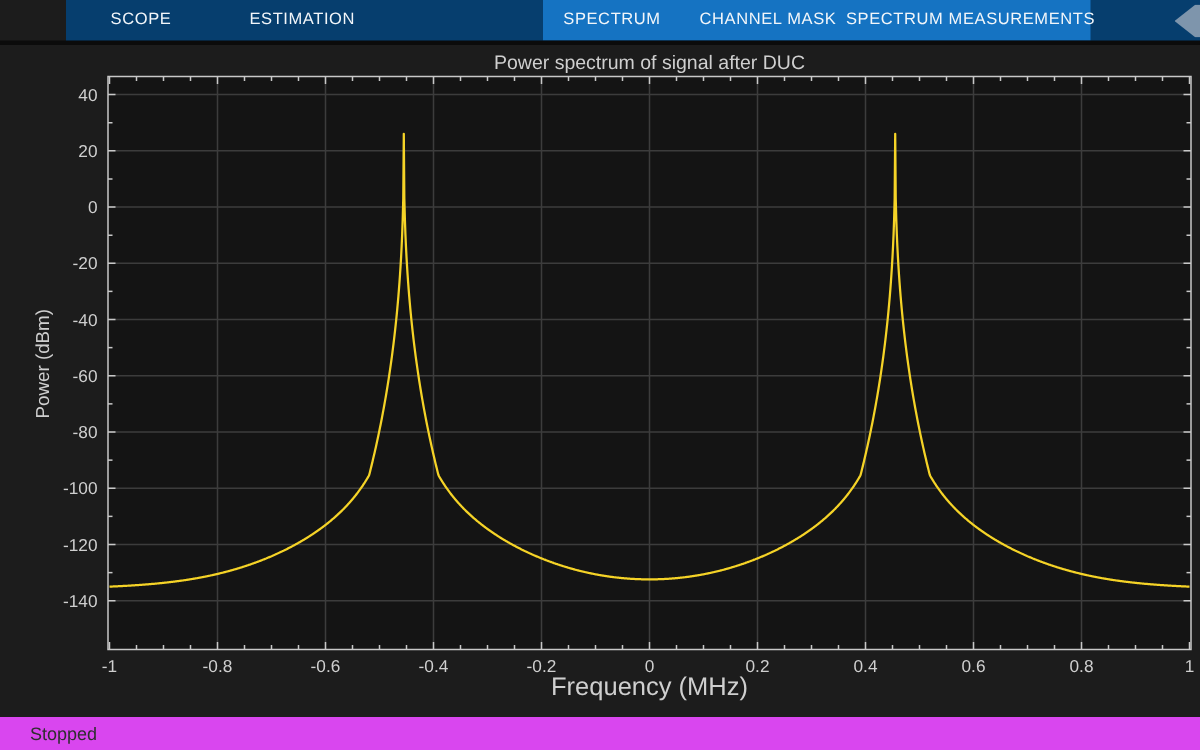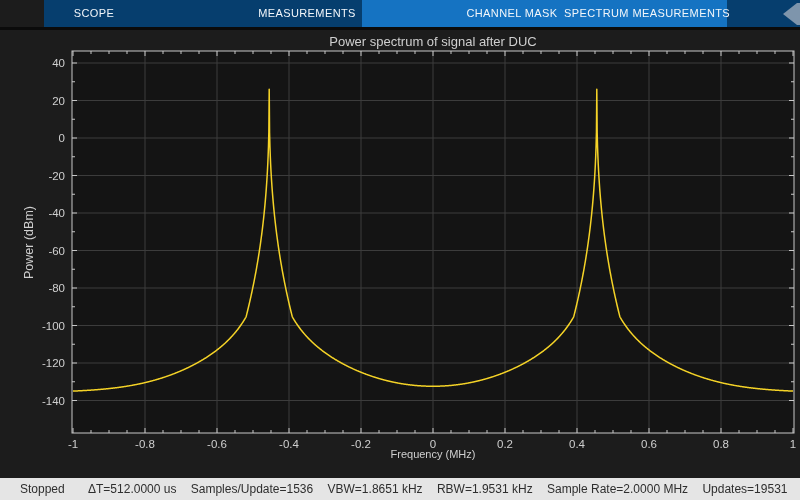--- a/index.html
+++ b/index.html
@@ -23,38 +23,39 @@
                background:#f4f6f8;color:#0d3d6b;font-weight:bold;font-size:12px;
                text-align:center;line-height:17px;}
   .toolbar-separator{position:absolute;left:0;top:27px;width:800px;height:3px;background:#0b0b0b;}
 
   
   .figure-area{position:absolute;left:16px;top:30px;width:800px;height:448px;background:#1c1c1c;}
   .chart-title{position:absolute;left:56px;top:4px;width:722px;text-align:center;
                color:#cfcfcf;font-size:13px;}
   .plot-svg{position:absolute;left:0;top:15px;}
   .xlabel{position:absolute;left:56px;top:418px;width:722px;text-align:center;
-          color:#cfcfcf;font-size:11px;}
+          color:#cfcfcf;font-size:17px;}
   .ylabel{position:absolute;left:-62px;top:205px;width:150px;height:15px;text-align:center;
           color:#cfcfcf;font-size:12.5px;transform:rotate(-90deg);}
 
   
-  .status-bar{position:absolute;left:0;top:478px;width:800px;height:22px;background:#e5e5e5;
+  .status-bar{position:absolute;left:0;top:478px;width:800px;height:22px;background:#d946ef;
               color:#2e2e2e;font-size:12px;line-height:22px;white-space:nowrap;overflow:hidden;}
   .status-state{position:absolute;left:20px;}
   .status-metrics{position:absolute;left:88px;}
   .status-metrics span{margin-right:11px;}
 </style>
 </head>
 <body>
 
 <div class="toolbar">
   <div class="active-group"></div>
   <div class="tab tab-scope">SCOPE</div>
-  <div class="tab tab-measurements">MEASUREMENTS</div>
+  <div class="tab tab-estimation">ESTIMATION</div>
+  <div class="tab tab-spectrum">SPECTRUM</div>
   <div class="tab tab-spectral-mask">CHANNEL MASK</div>
   <div class="tab tab-channel-measurements">SPECTRUM MEASUREMENTS</div>
   <div class="help-btn">
     <div class="help-circle">?</div>
   </div>
 </div>
 <div class="toolbar-separator"></div>
 
 <div class="figure-area">
   <div class="chart-title">Power spectrum of signal after DUC</div>
@@ -222,22 +223,13 @@
       <text x="49" y="284.5" fill="#cfcfcf" font-size="11.5px" text-anchor="end" font-family="Liberation Sans, sans-serif">-100</text>
       <text x="49" y="322" fill="#cfcfcf" font-size="11.5px" text-anchor="end" font-family="Liberation Sans, sans-serif">-120</text>
       <text x="49" y="359.5" fill="#cfcfcf" font-size="11.5px" text-anchor="end" font-family="Liberation Sans, sans-serif">-140</text>
     </svg>
   <div class="xlabel">Frequency (MHz)</div>
   <div class="ylabel">Power (dBm)</div>
 </div>
 
 <div class="status-bar">
   <span class="status-state">Stopped</span>
-  <span class="status-metrics">
-    <span>ΔT=512.0000 us</span>
-    <span>Samples/Update=1536</span>
-    <span>VBW=1.8651 kHz</span>
-    <span>RBW=1.9531 kHz</span>
-    <span>Sample Rate=2.0000 MHz</span>
-    <span>Updates=19531</span>
-    
-  </span>
 </div>
 
 </body></html>

